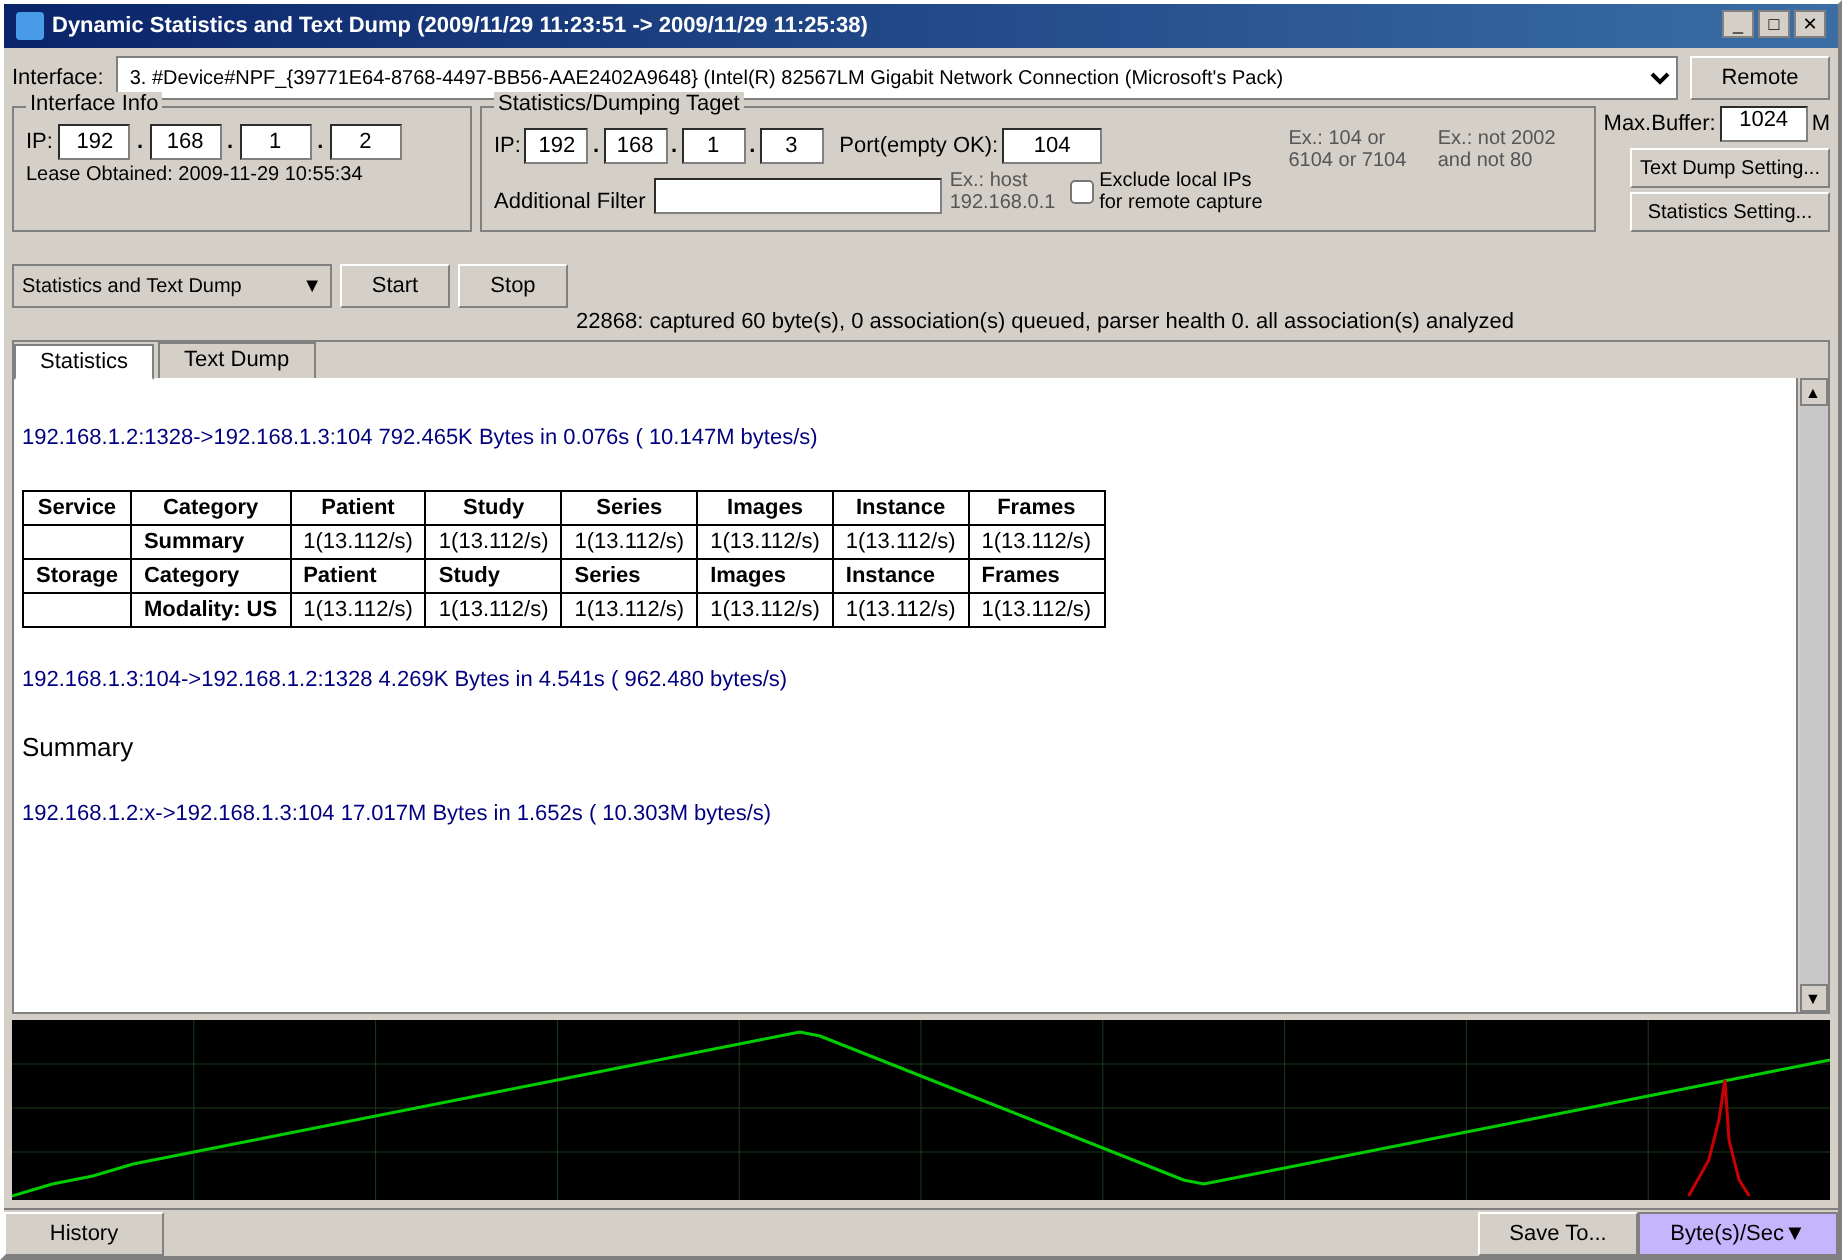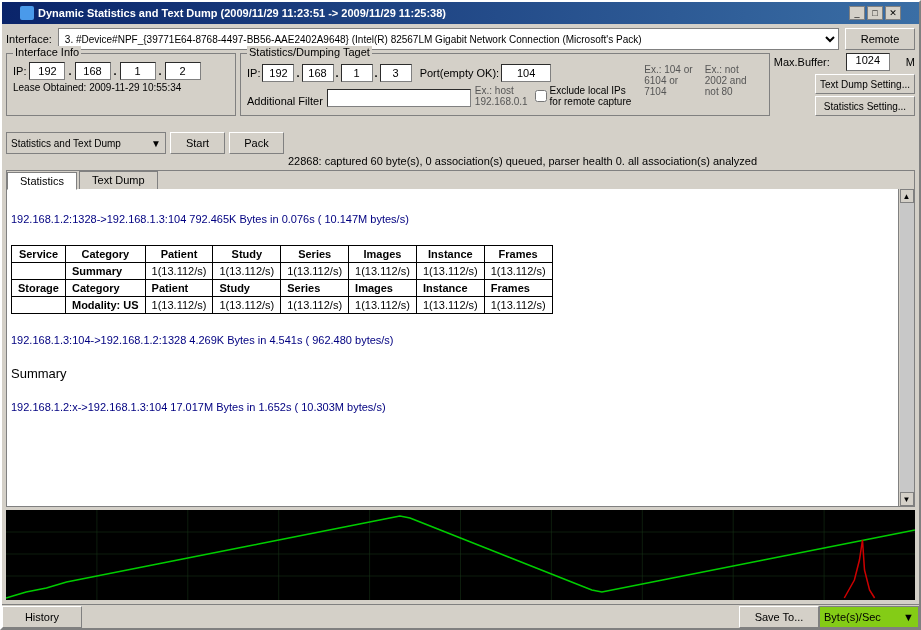--- a/index.html
+++ b/index.html
@@ -17,23 +17,22 @@
       border: 2px solid #808080;
       border-top: 2px solid #ffffff;
       border-left: 2px solid #ffffff;
       background: #d4d0c8;
       display: flex;
       flex-direction: column;
     }
     .title-bar {
       background: linear-gradient(to right, #0a246a, #3a6ea5);
       color: white;
-      padding: 3px 18px;
-      display: flex;
-      align-items: center;
+      padding: 3px 6px;
+      display: flex;
       justify-content: space-between;
       height: 22px;
       flex-shrink: 0;
     }
     .title-bar-text {
       font-size: 11px;
       font-weight: bold;
       display: flex;
       align-items: center;
       gap: 4px;
@@ -188,21 +187,21 @@
     .filter-input {
       width: 200px;
       height: 18px;
       border: 1px inset #808080;
       background: white;
       font-size: 11px;
     }
     .max-buf-row {
       display: flex;
       align-items: center;
-      gap: 16px;
+      gap: 2px;
     }
     .max-buf-input {
       width: 44px;
       height: 18px;
       border: 1px inset #808080;
       background: white;
       font-size: 11px;
       text-align: center;
     }
     .side-btns {
@@ -358,25 +357,25 @@
       background: #d4d0c8;
       border: 1px solid #ffffff;
       border-right: 1px solid #808080;
       border-bottom: 1px solid #808080;
       cursor: pointer;
     }
     .unit-dropdown {
       width: 100px;
       height: 22px;
       font-size: 11px;
-      background: #84cc16;
-      border: 1px solid #808080;
-      display: flex;
-      align-items: center;
-      justify-content: space-between;
+      background: #c4b5fd;
+      border: 1px solid #808080;
+      display: flex;
+      align-items: center;
+      justify-content: center;
       padding: 0 4px;
     }
     .scrollbar-right {
       width: 16px;
       background: #d4d0c8;
       border-left: 1px solid #808080;
       display: flex;
       flex-direction: column;
       align-items: center;
     }
@@ -503,21 +502,21 @@
         </div>
       </div>
     </div>
 
     <div class="row3">
       <div class="stats-dropdown">
         <span>Statistics and Text Dump</span>
         <span>▼</span>
       </div>
       <button class="start-btn">Start</button>
-      <button class="stop-btn">Pack</button>
+      <button class="stop-btn">Stop</button>
       <span class="status-text">22868: captured 60 byte(s), 0 association(s) queued, parser health 0.          all association(s) analyzed</span>
     </div>
 
     <div class="tabs-area" style="flex:1;display:flex;flex-direction:column;">
       <div class="tab-bar">
         <div class="tab active">
           <span>Statistics</span>
         </div>
         <div class="tab">
           <span>Text Dump</span>

